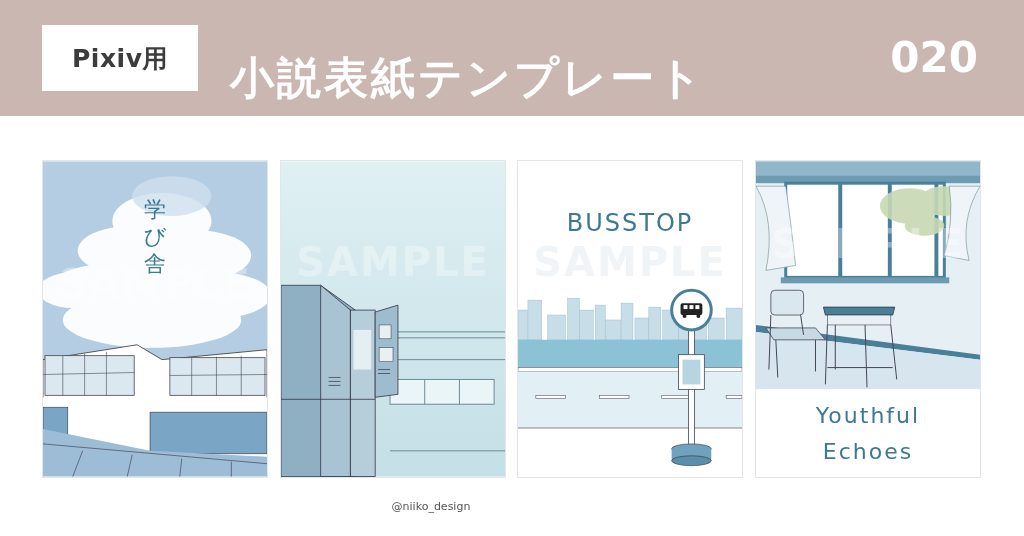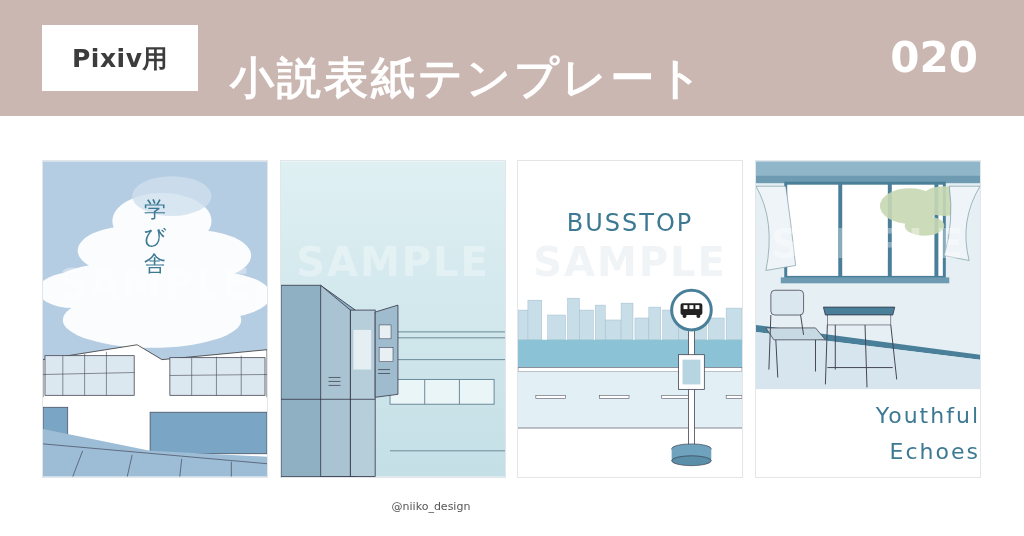--- a/index.html
+++ b/index.html
@@ -192,19 +192,19 @@
     <g stroke="#445" stroke-width="1">
         <line x1="72" y1="165" x2="70" y2="225"></line>
         <line x1="136" y1="165" x2="142" y2="220"></line>
         <line x1="80" y1="165" x2="80" y2="210"></line>
         <line x1="72" y1="208" x2="138" y2="208"></line>
         <line x1="110" y1="165" x2="112" y2="228"></line>
       </g>
     <rect x="0" y="230" width="226" height="88" fill="#ffffff"></rect>
   </svg>
   <div class="watermark" style="top:60px;">SAMPLE</div>
-  <div class="ctext" style="top:237px;font-size:22px;line-height:36px;letter-spacing:2px;text-align:right;">
+  <div class="ctext" style="top:237px;font-size:22px;line-height:36px;letter-spacing:2px;">
     <div>Youthful</div>
     <div>Echoes</div>
   </div>
 </div>
 
 <div class="credit">@niiko_design</div>
 
 </body></html>

